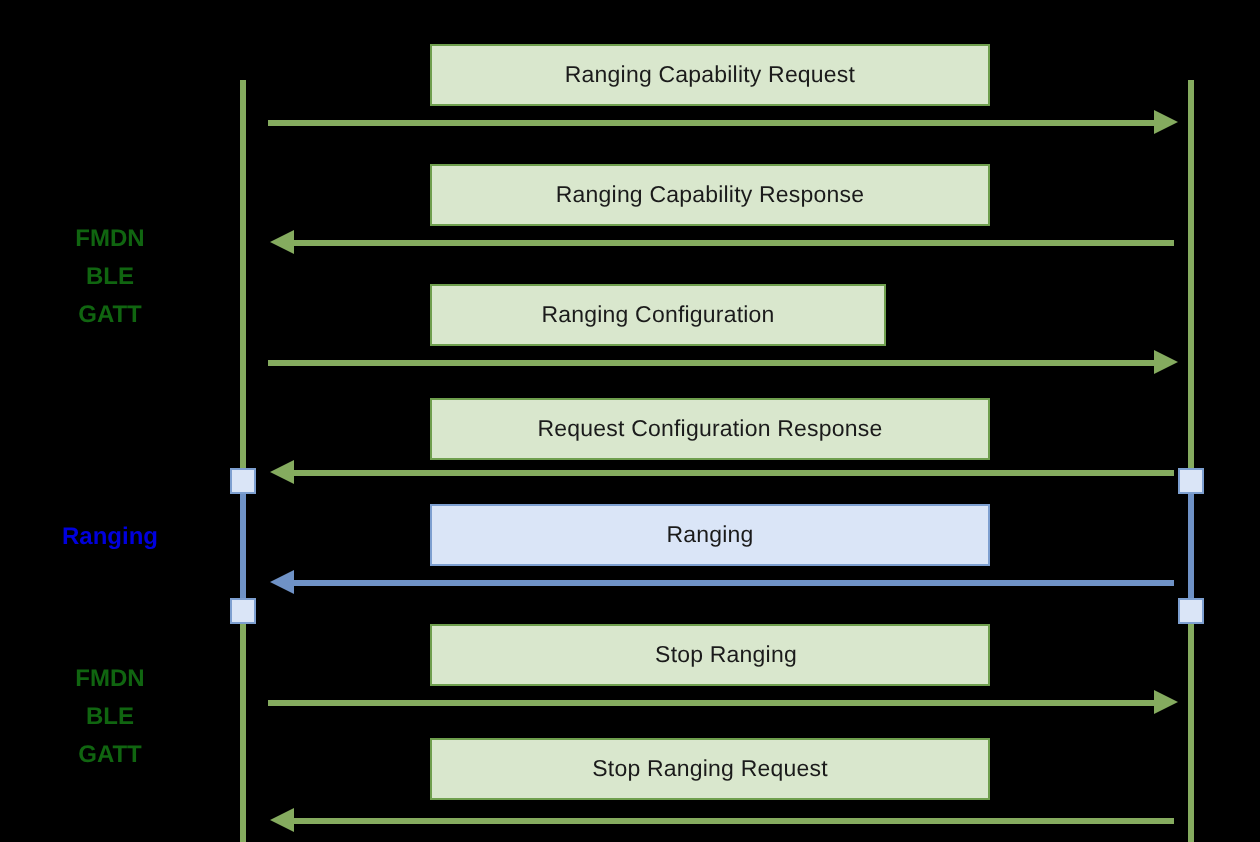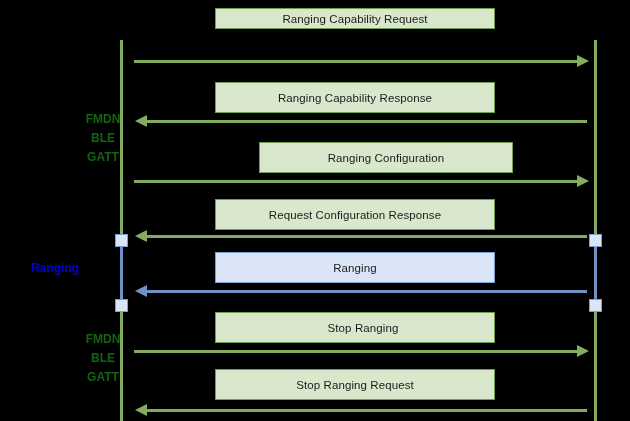--- a/index.html
+++ b/index.html
@@ -93,21 +93,21 @@
   
   .phase-label {
     position: absolute;
     width: 110px;
     text-align: center;
     font-weight: bold;
     font-size: 12px;
     line-height: 19px;
     white-space: pre-line;
   }
-  .phase-label.gatt    { color: #106510; padding-left: 48px; }
+  .phase-label.gatt    { color: #106510; }
   .phase-label.ranging { color: #0000dd; }
 </style>
 </head>
 <body>
 
 <div id="canvas">
 
 <div class="lifeline" style="left: 120px; top: 40px; height: 381px; background: rgb(133, 171, 95);"></div>
     <div class="lifeline" style="left: 594px; top: 40px; height: 381px; background: rgb(133, 171, 95);"></div>
     <div class="activation-bar" style="left: 120px; top: 240px; height: 65px; background: rgb(111, 146, 198);"></div>
@@ -116,31 +116,31 @@
     <div class="activation-bar" style="left: 594px; top: 240px; height: 65px; background: rgb(111, 146, 198);"></div>
     <div class="activation-marker" style="left: 588.5px; top: 233.5px; background: rgb(218, 229, 247); border-color: rgb(125, 159, 208);"></div>
     <div class="activation-marker" style="left: 588.5px; top: 298.5px; background: rgb(218, 229, 247); border-color: rgb(125, 159, 208);"></div>
     <div class="phase-label gatt" style="left: 0px; top: 110px; color: rgb(16, 101, 16);">FMDN
 BLE
 GATT</div>
     <div class="phase-label ranging" style="left: 0px; top: 259px; color: rgb(0, 0, 221);">Ranging</div>
     <div class="phase-label gatt" style="left: 0px; top: 330px; color: rgb(16, 101, 16);">FMDN
 BLE
 GATT</div>
-    <div class="msg-box green" style="top: 8px; left: 215px; width: 280px; height: 21px;">
+    <div class="msg-box green" style="top: 22px; left: 215px; width: 280px; height: 31px;">
       <span>Ranging Capability Request</span>
     </div>
     <div class="arrow-line green" style="left: 134px; top: 60px; width: 443px; background: rgb(133, 171, 95);"></div>
     <div class="arrow-head right green" style="left: 577px; top: 55px;"></div>
     <div class="msg-box green" style="top: 82px; left: 215px; width: 280px; height: 31px; text-align: center;">
       <span>Ranging Capability Response</span>
     </div>
     <div class="arrow-line green" style="left: 147px; top: 120px; width: 440px; background: rgb(133, 171, 95);"></div>
     <div class="arrow-head left green" style="left: 135px; top: 115px;"></div>
-    <div class="msg-box green" style="top: 142px; left: 215px; width: 254px; height: 31px; margin-left: 44px;">
+    <div class="msg-box green" style="top: 142px; left: 215px; width: 228px; height: 31px;">
       <span>Ranging Configuration</span>
     </div>
     <div class="arrow-line green" style="left: 134px; top: 180px; width: 443px; background: rgb(133, 171, 95);"></div>
     <div class="arrow-head right green" style="left: 577px; top: 175px;"></div>
     <div class="msg-box green" style="top: 199px; left: 215px; width: 280px; height: 31px;">
       <span>Request Configuration Response</span>
     </div>
     <div class="arrow-line green" style="left: 147px; top: 235px; width: 440px; background: rgb(133, 171, 95);"></div>
     <div class="arrow-head left green" style="left: 135px; top: 230px;"></div>
     <div class="msg-box blue" style="top: 252px; left: 215px; width: 280px; height: 31px;">

